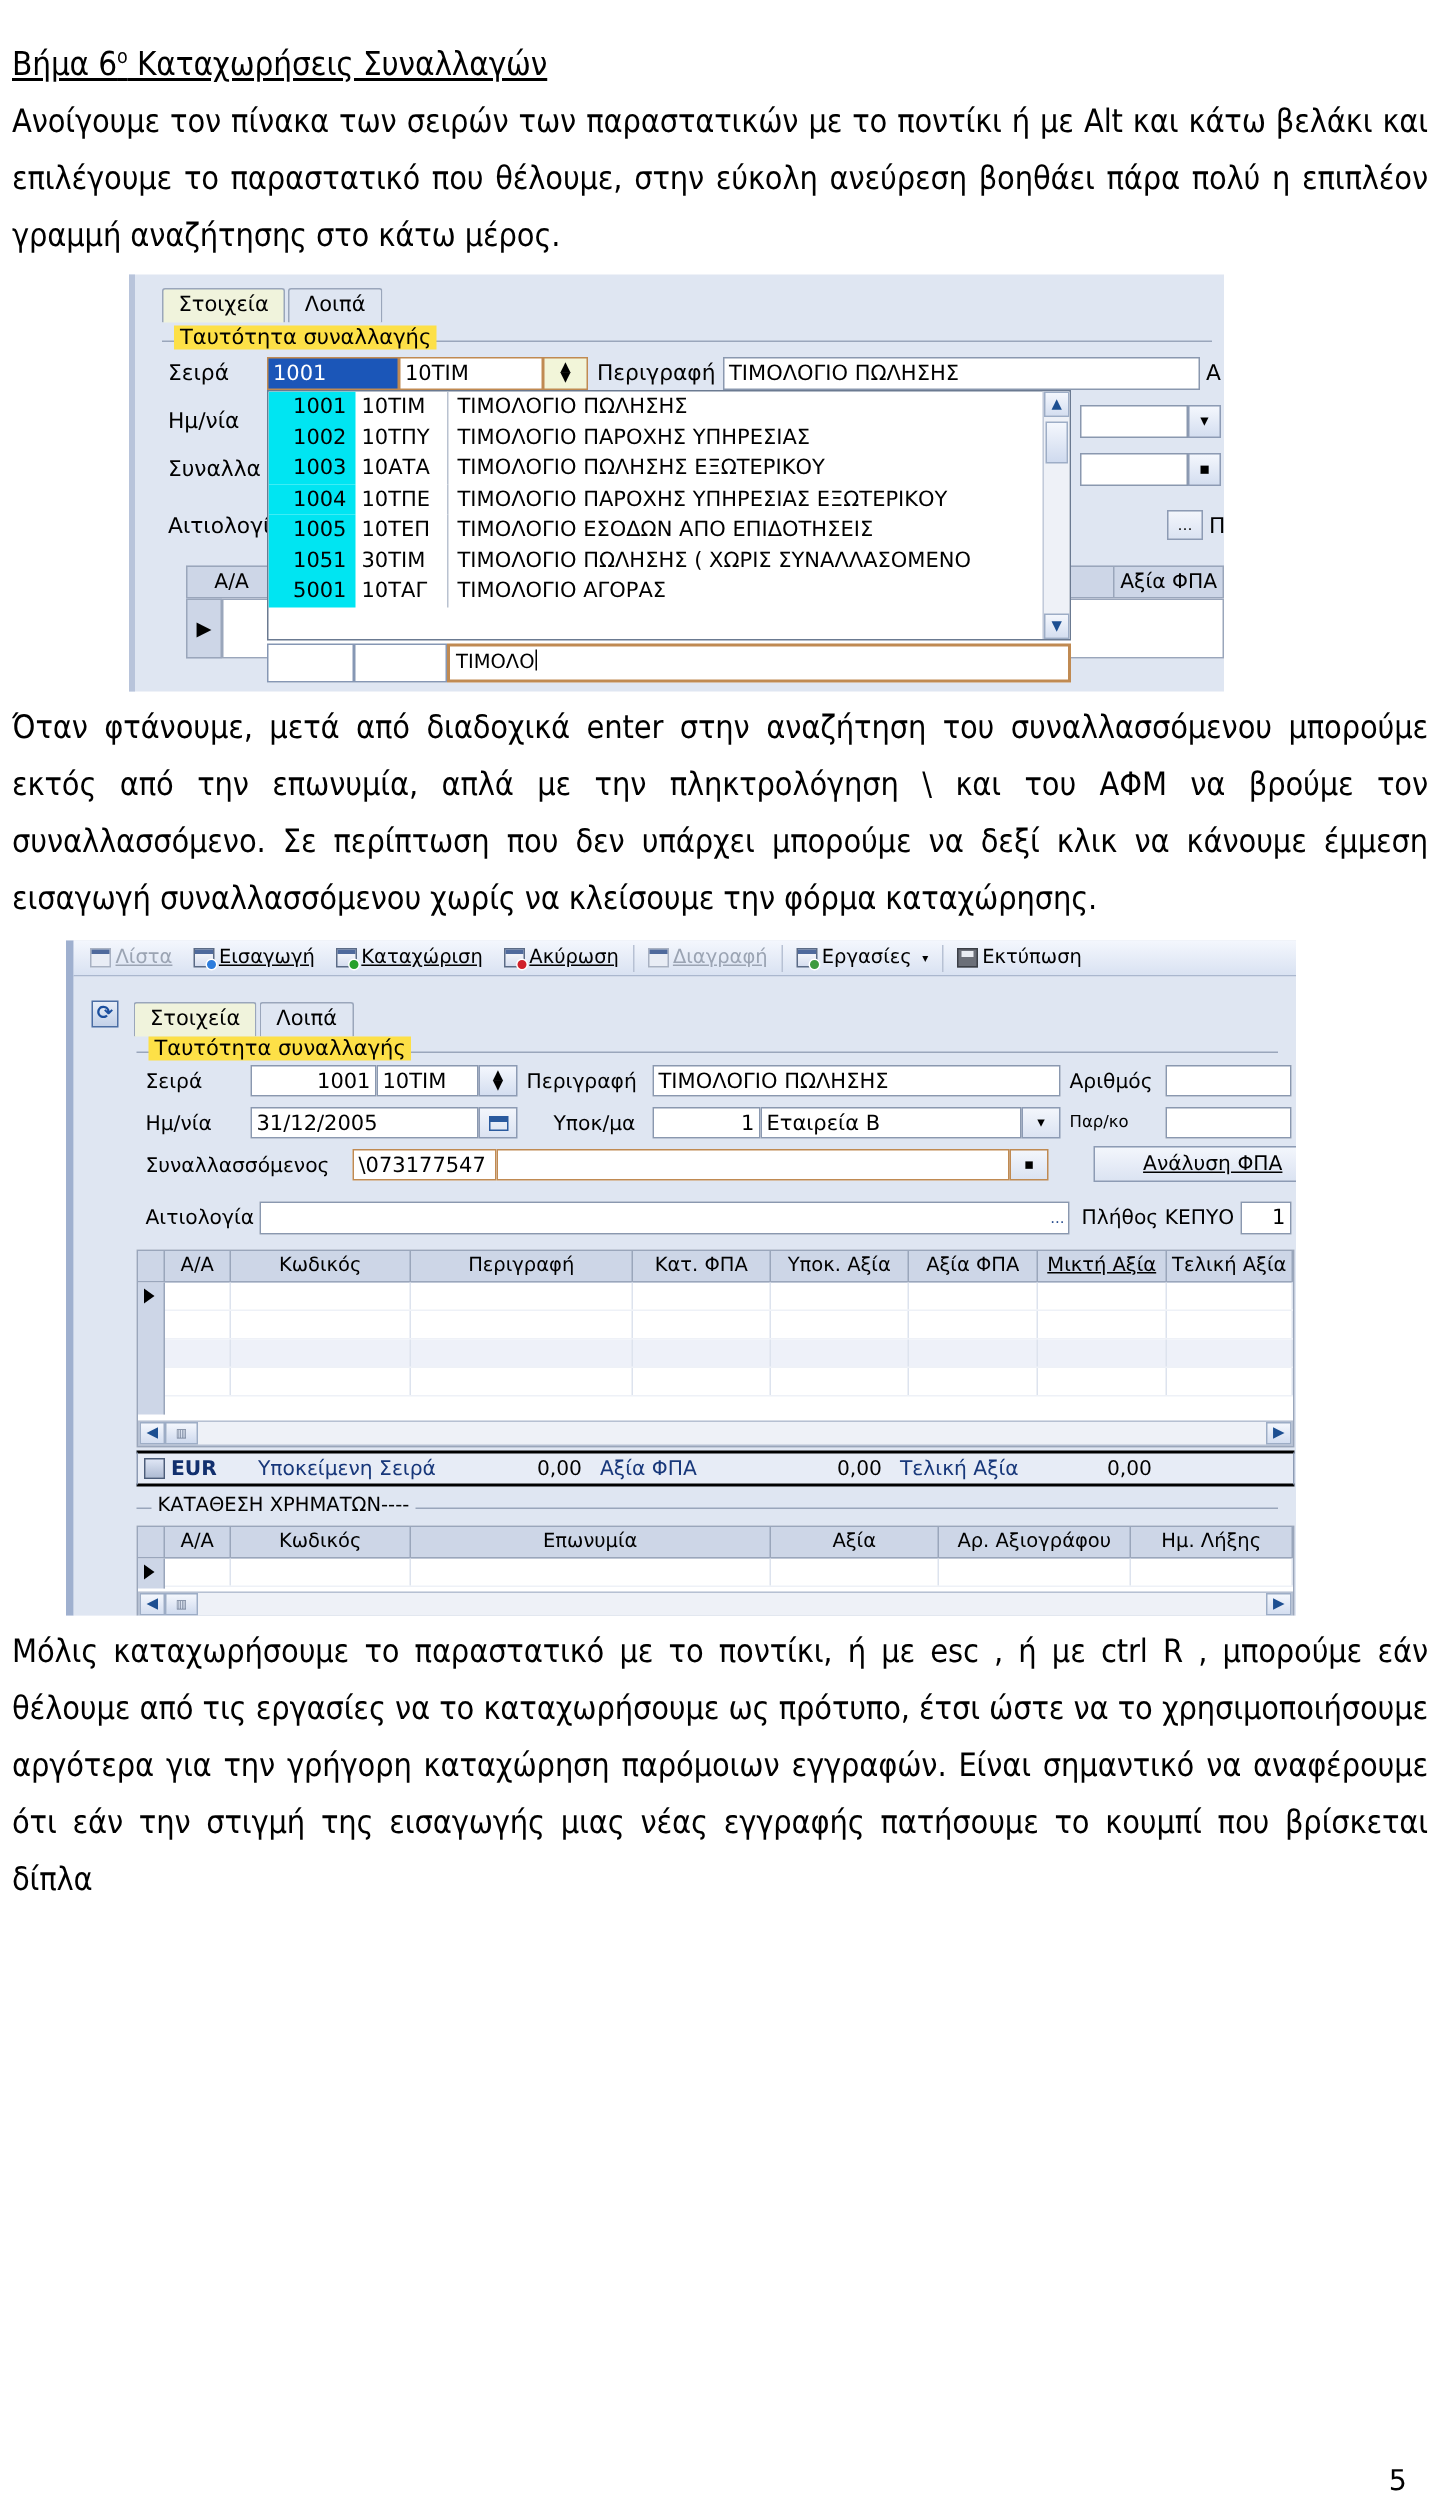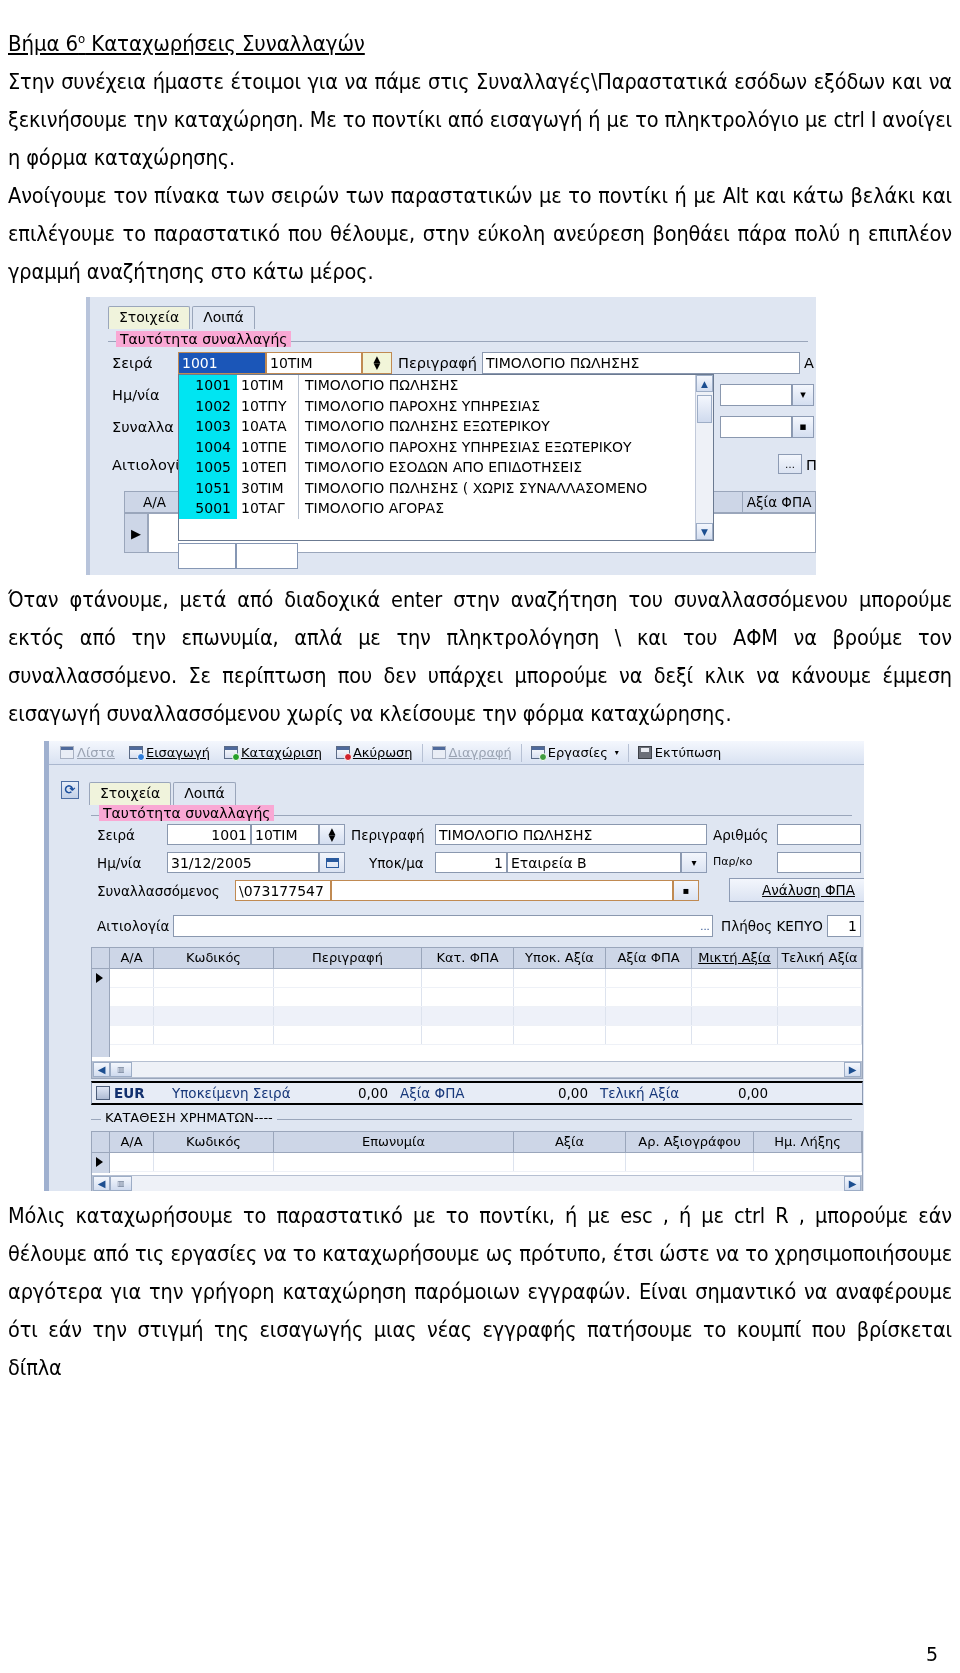--- a/index.html
+++ b/index.html
@@ -96,21 +96,21 @@
   .tab.active { background: #f0f3dc; font-weight: normal; }
   .tab.inactive { background: #dfe6f2; }
 
   .groupbox {
     position: absolute;
     border-top: 1px solid #9aa6bb;
   }
   .groupbox-label {
     position: absolute;
     top: -11px; left: 8px;
-    background: #f9a8d4;
+    background: #fde047;
     padding: 0 4px;
     font-size: 14px;
     white-space: nowrap;
   }
 
   .fld-label { font-size: 14.5px; white-space: nowrap; }
 
   .txtbox {
     background: #fff;
     border: 1px solid #8a98af;
@@ -497,21 +497,20 @@
 
 <div class="page">
 
 
   <div class="spacer-sm"></div>
 
   <div class="doc-text heading">
     <span>Βήμα 6</span><sup>ο</sup><span> Καταχωρήσεις Συναλλαγών</span>
   </div>
 
-  <div class="doc-text para p-top">Στην συνέχεια ήμαστε έτοιμοι για να πάμε στις Συναλλαγές\Παραστατικά εσόδων εξόδων και να ξεκινήσουμε την καταχώρηση. Με το ποντίκι από εισαγωγή ή με το πληκτρολόγιο με ctrl I ανοίγει η φόρμα καταχώρησης.</div>
 
   <div class="doc-text para p-top">Ανοίγουμε τον πίνακα των σειρών των παραστατικών με το ποντίκι ή με Alt και κάτω βελάκι και επιλέγουμε το παραστατικό που θέλουμε, στην εύκολη ανεύρεση  βοηθάει πάρα πολύ η επιπλέον γραμμή αναζήτησης στο κάτω μέρος.</div>
 
   <div class="shot shot1">
     <div class="shot1-inner">
 
       <div class="tabstrip">
         <div class="tab active">Στοιχεία</div>
         <div class="tab inactive">Λοιπά</div>
       </div>
@@ -596,20 +595,23 @@
         <div class="dd-scroll">
           <div class="sb-btn top">▲</div>
           <div class="sb-thumb"></div>
           <div class="sb-btn bottom">▼</div>
         </div>
       </div>
 
       <div class="searchrow" style="left:88px; top:246px;">
         <div class="cell" style="width:58px;"></div>
         <div class="cell" style="width:62px;"></div>
+        <div class="cell big" style="width:416px;">
+          <span>ΤΙΜΟΛΟ</span><span class="caret"></span>
+        </div>
       </div>
 
     </div>
   </div>
 
   <div class="doc-text para p-top" style="padding-top:6px;">Όταν φτάνουμε, μετά από διαδοχικά enter στην αναζήτηση του συναλλασσόμενου μπορούμε εκτός από την επωνυμία, απλά με την πληκτρολόγηση \ και του ΑΦΜ να βρούμε τον συναλλασσόμενο. Σε περίπτωση που δεν υπάρχει μπορούμε να δεξί κλικ να κάνουμε έμμεση εισαγωγή συναλλασσόμενου χωρίς να κλείσουμε την φόρμα καταχώρησης.</div>
 
   <div class="shot shot2">
 
     <div class="toolbar">

